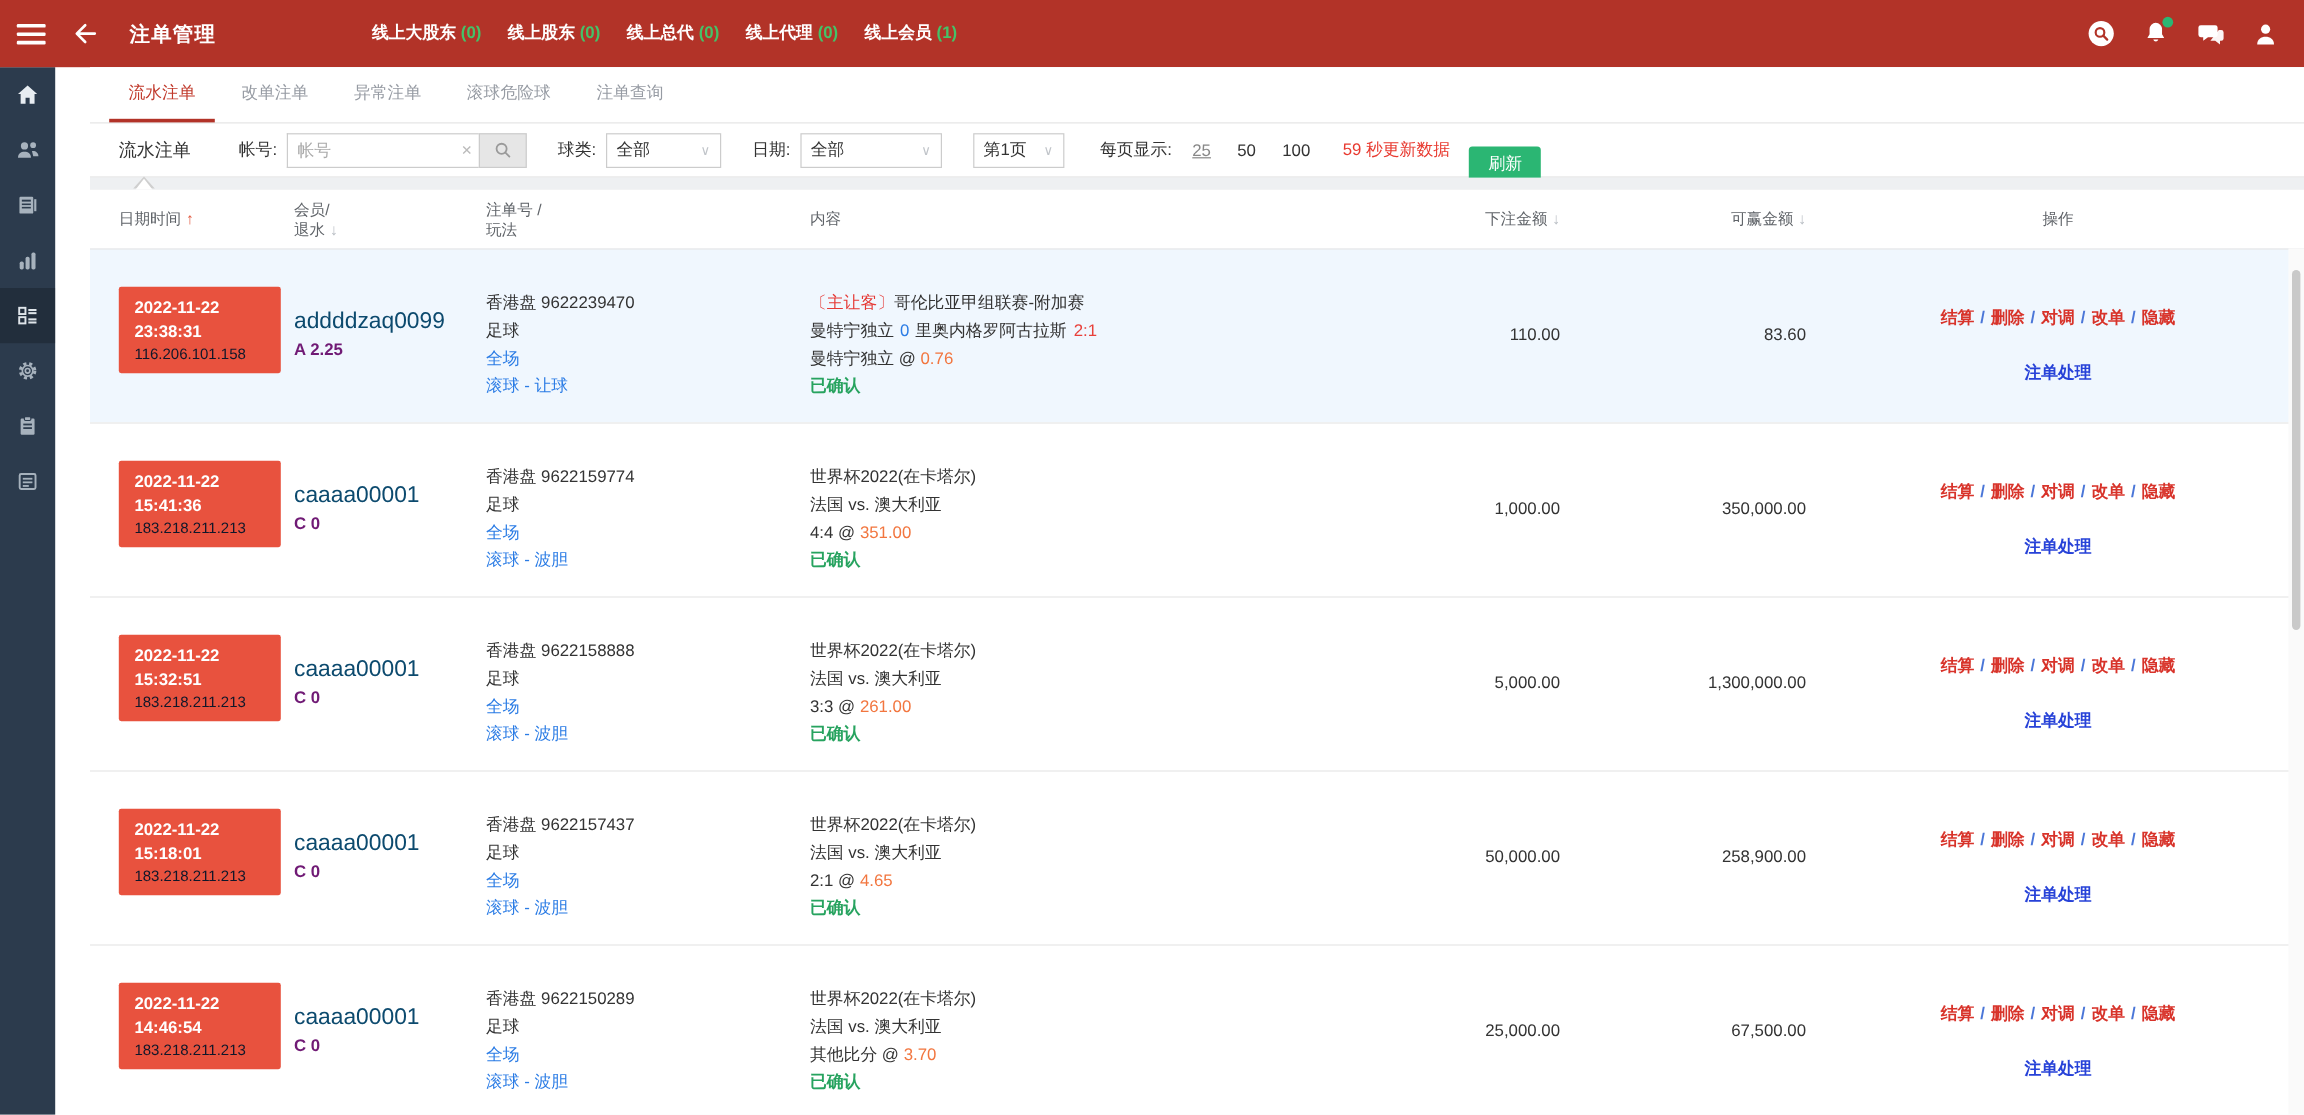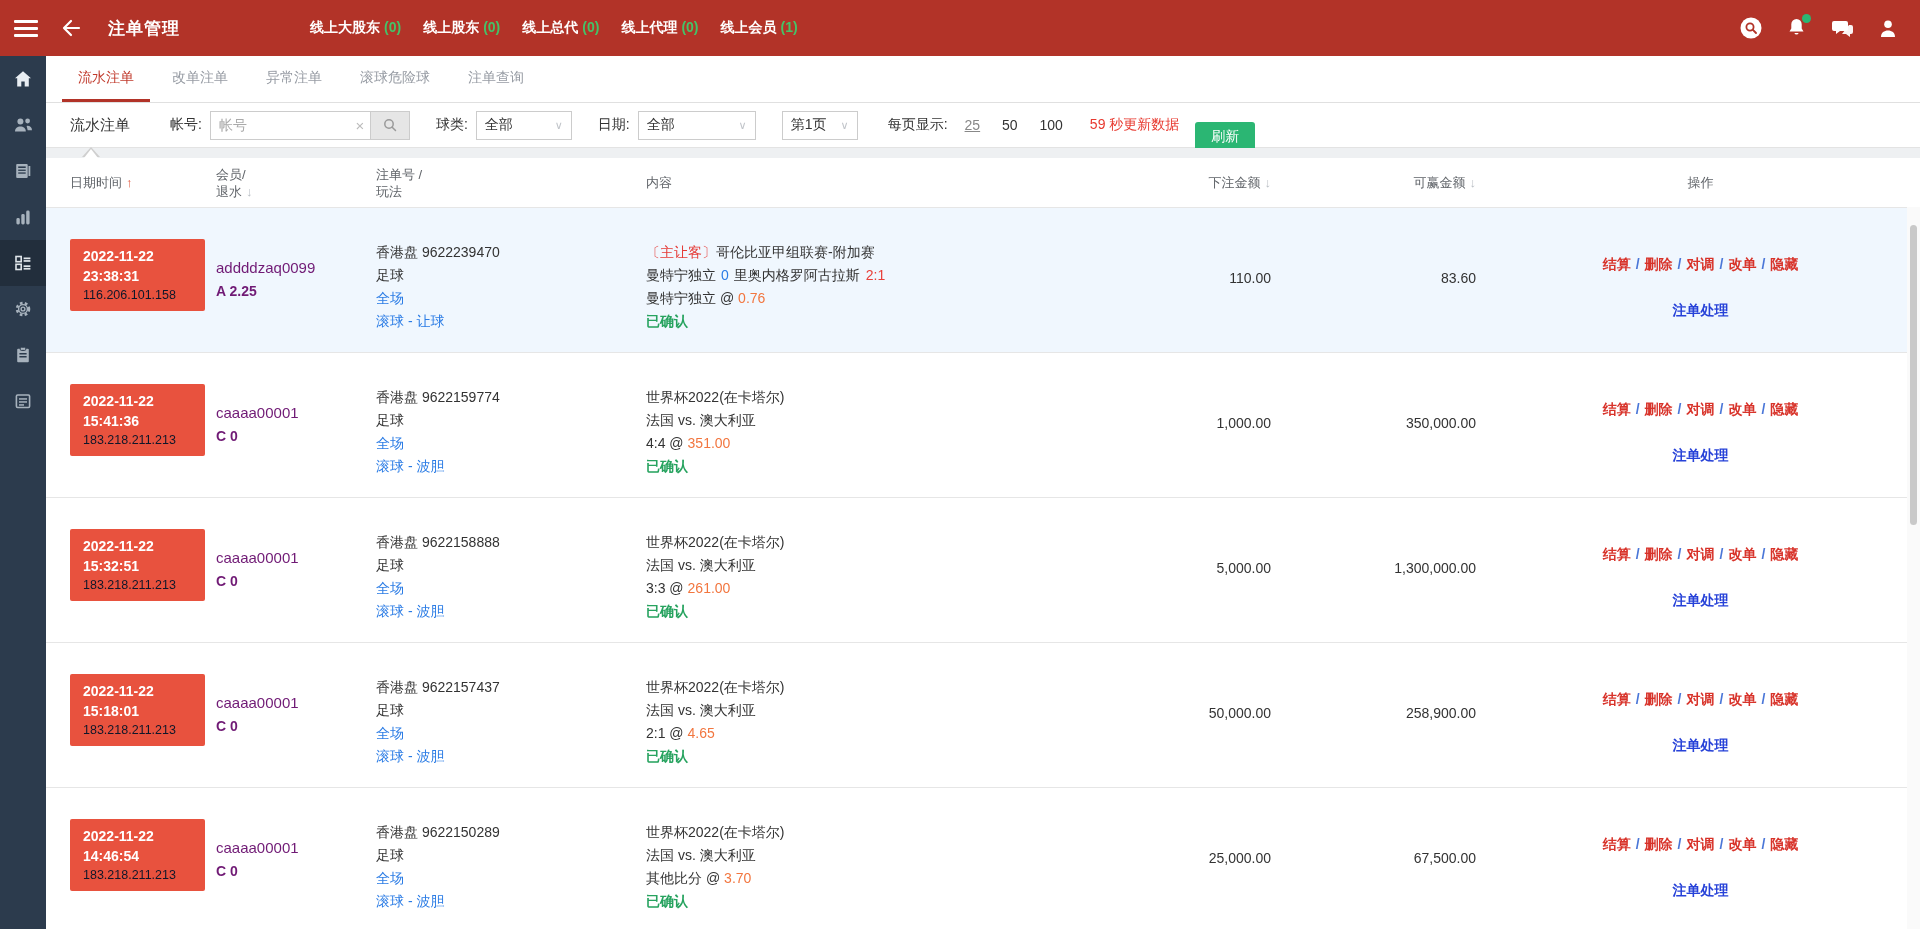--- a/index.html
+++ b/index.html
@@ -13,21 +13,21 @@
   .backbtn { margin-left:22px; cursor:pointer; display:flex; align-items:center; }
   .page-title { font-size:17px; font-weight:bold; margin-left:26px; letter-spacing:1px; }
   .topnav { display:flex; margin-left:130px; gap:22px; }
   .topnav .nav-item { font-size:14px; font-weight:bold; color:#fff; cursor:pointer; white-space:nowrap; }
   .topnav .nav-count { color:#45c268; margin-left:4px; }
   .top-icons { position:absolute; right:22px; display:flex; align-items:center; gap:24px; }
   .top-icons .ticon { position:relative; cursor:pointer; display:flex; }
   .badge-dot { position:absolute; top:-3px; right:-4px; width:9px; height:9px; border-radius:50%; background:#2bb673; }
 
   
-  .body-wrap { display:flex; height:873px; }
+  .body-wrap { display:flex; height:873px;gap:29px; }
   .sidebar { width:46px; background:#2c3b4d; display:flex; flex-direction:column; }
   .side-item { height:46px; display:flex; align-items:center; justify-content:center; cursor:pointer; }
   .side-item.active { background:rgba(0,0,0,0.22); }
   .main { flex:1; background:#eef0f2; position:relative; display:flex; flex-direction:column; }
 
   
   .tabbar { height:47px; background:#fff; border-bottom:1px solid #e0e0e0; display:flex; padding-left:16px; }
   .tab { font-size:14px; color:#969ba3; padding:0 16px; margin-right:6px; display:flex; align-items:center; cursor:pointer; border-bottom:3px solid transparent; }
   .tab[data-active="true"] { color:#c0392b; border-bottom-color:#b23328; }
 
@@ -64,21 +64,21 @@
   .arr-up { color:#e2593f; font-size:13px; margin-left:4px; }
   .arr-dn { color:#b9bec4; font-size:13px; margin-left:4px; }
   .h2l { line-height:17px; }
 
   .row { height:145px; border-top:1px solid #e6e6e6; background:#fff; }
   .row[data-state="highlight"] { background:#f0f7fe; }
   .datebox { margin-top:31px; width:135px; height:72px; background:#e8523e; border-radius:2px; padding:7px 0 0 13px; }
   .datebox .d, .datebox .t { color:#fff; font-size:14px; font-weight:bold; line-height:20px; }
   .datebox .ip { color:#0f172a; font-size:12.5px; line-height:19px; }
   .cell-member { padding-top:48px; }
-  .member-name { font-size:15px; color:#701a75; line-height:24px; }
+  .member-name { font-size:19px; color:#0c4a6e; line-height:24px; }
   .member-rebate { font-size:14px; font-weight:bold; color:#701a75; line-height:22px; }
   .cell-bet, .cell-content { padding-top:33px; font-size:14px; line-height:23px; color:#333; }
   .blue-link { color:#2b7ce5; cursor:pointer; }
   .tag-red { color:#e53935; }
   .hcp-blue { color:#2b7ce5; margin:0 5px; }
   .score-red { color:#e8403a; margin-left:6px; }
   .odds-orange { color:#f2763f; margin-left:4px; }
   .status-green { color:#27a35f; font-weight:bold; }
   .cell-amt { padding-top:62px; text-align:right; padding-right:5px; font-size:14px; color:#333; }
   .cell-actions { padding-top:48px; text-align:center; font-size:14px; font-weight:bold; }

